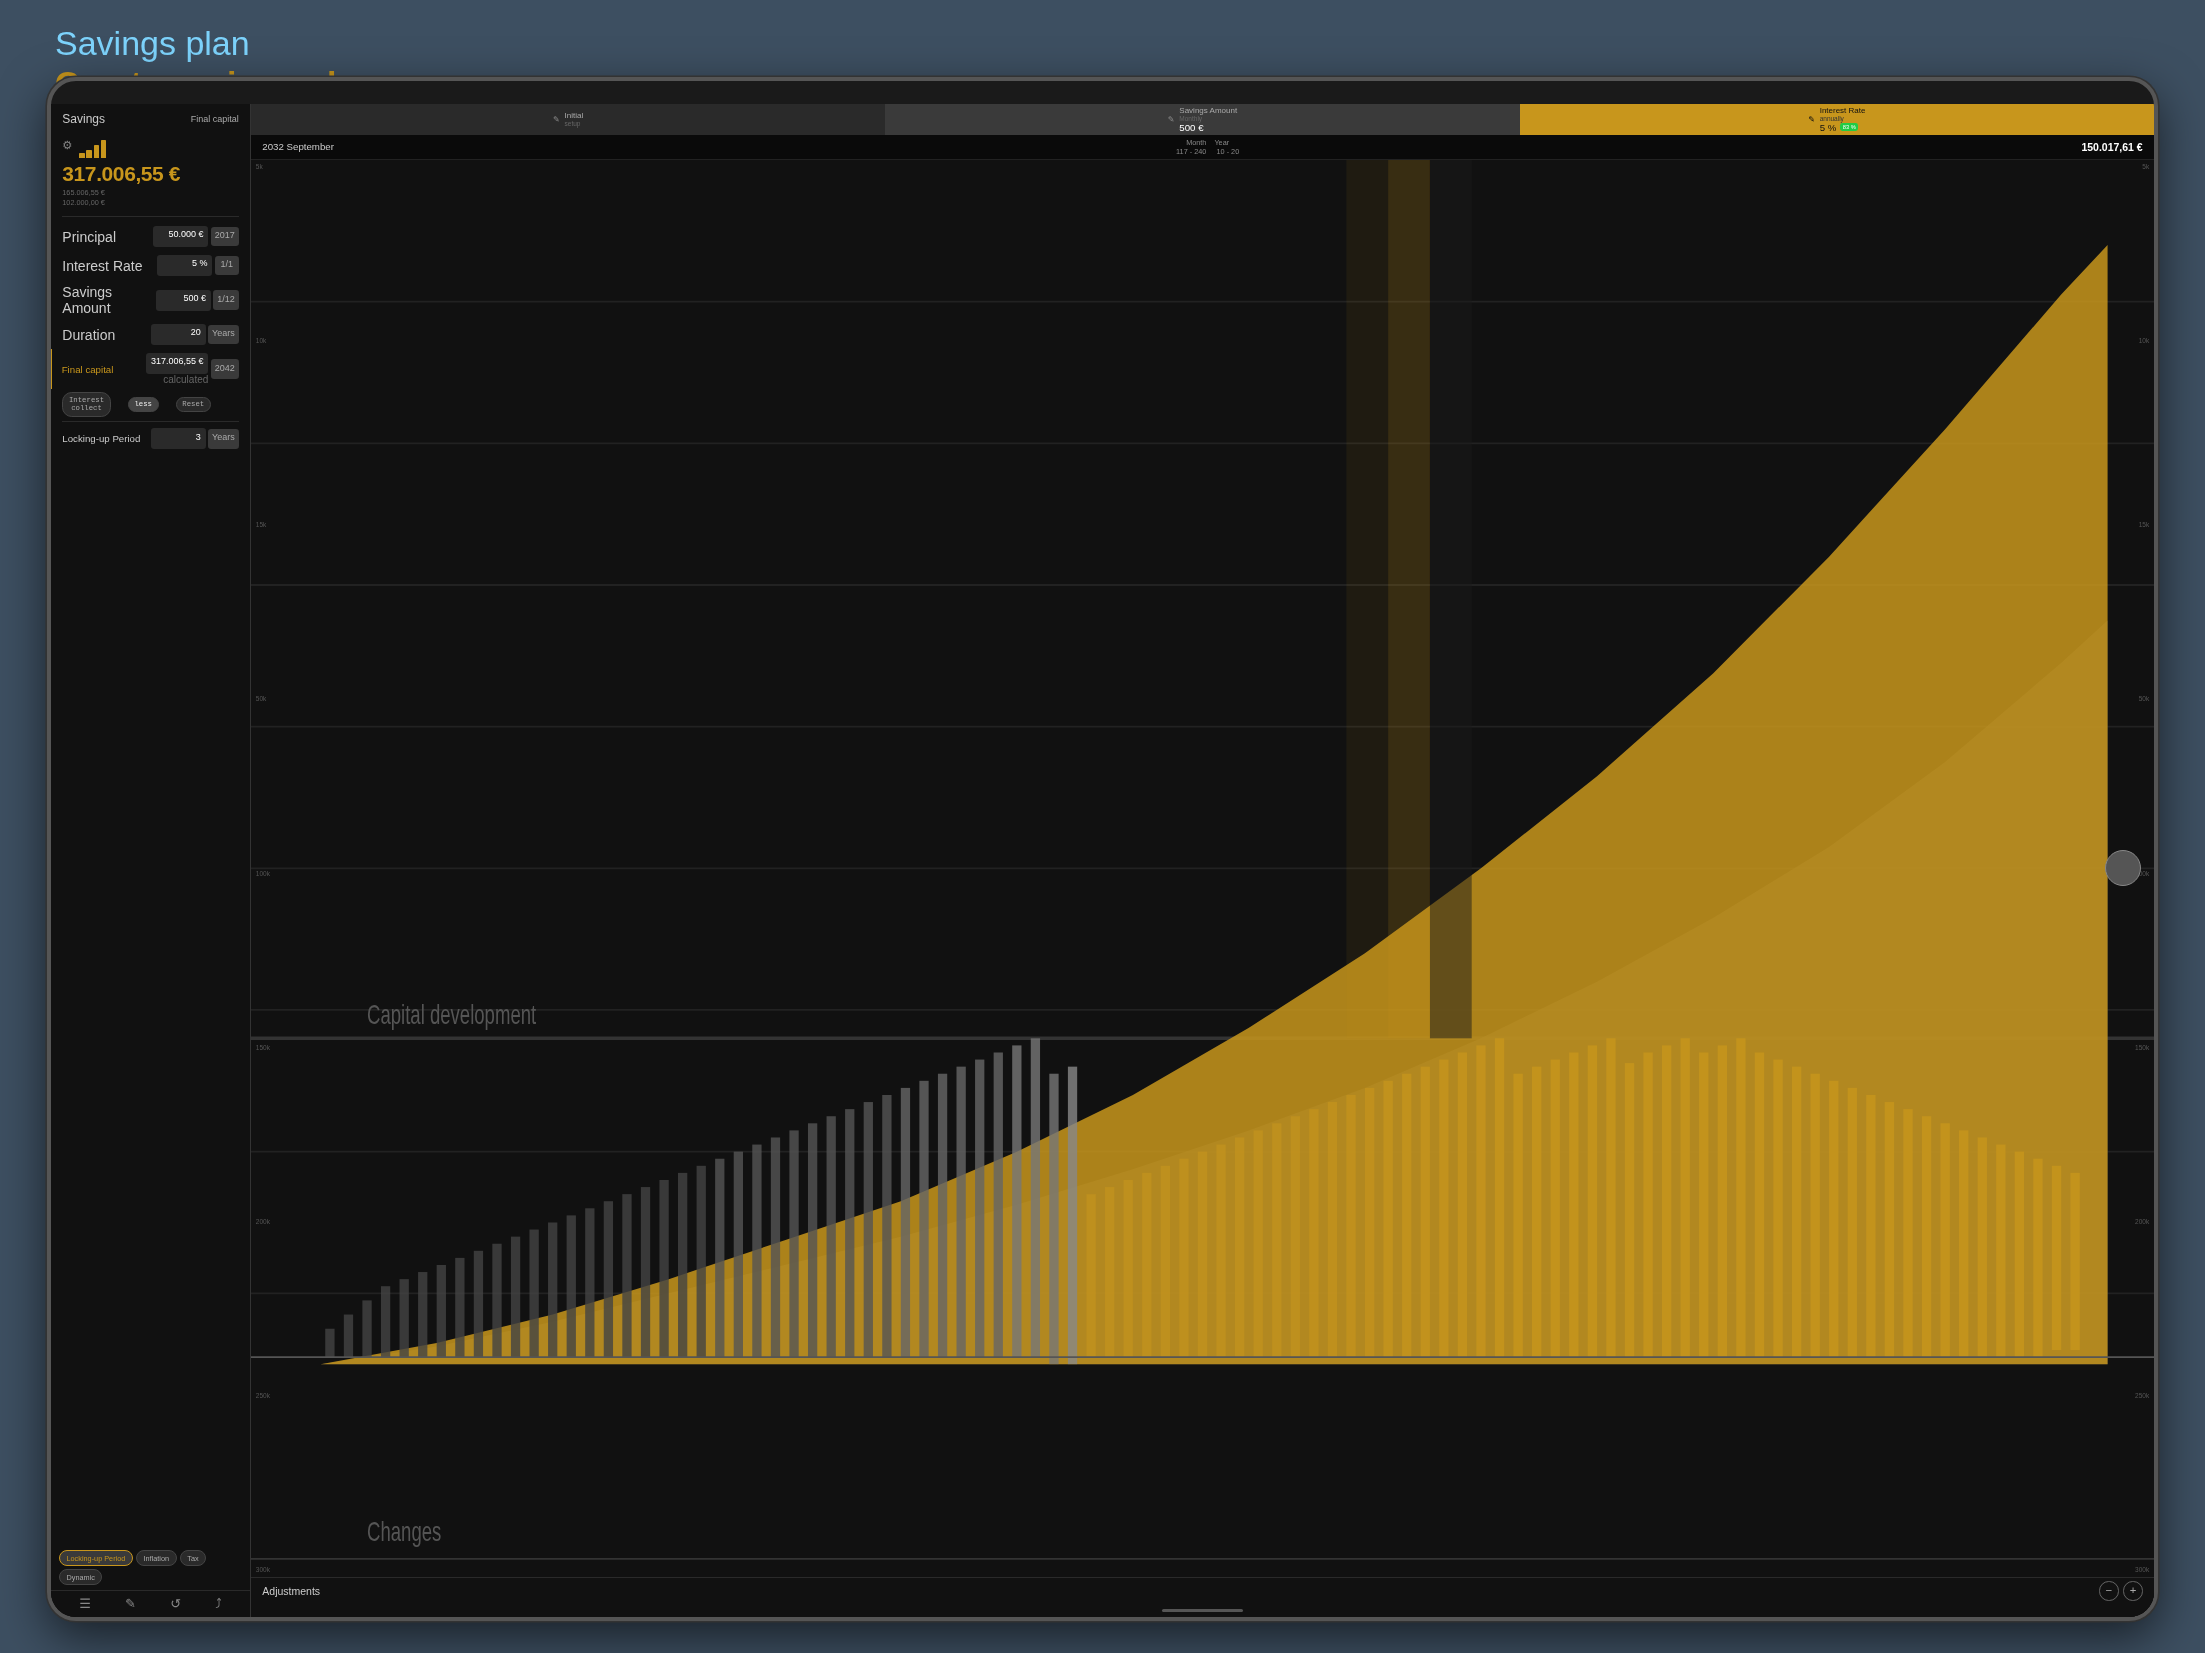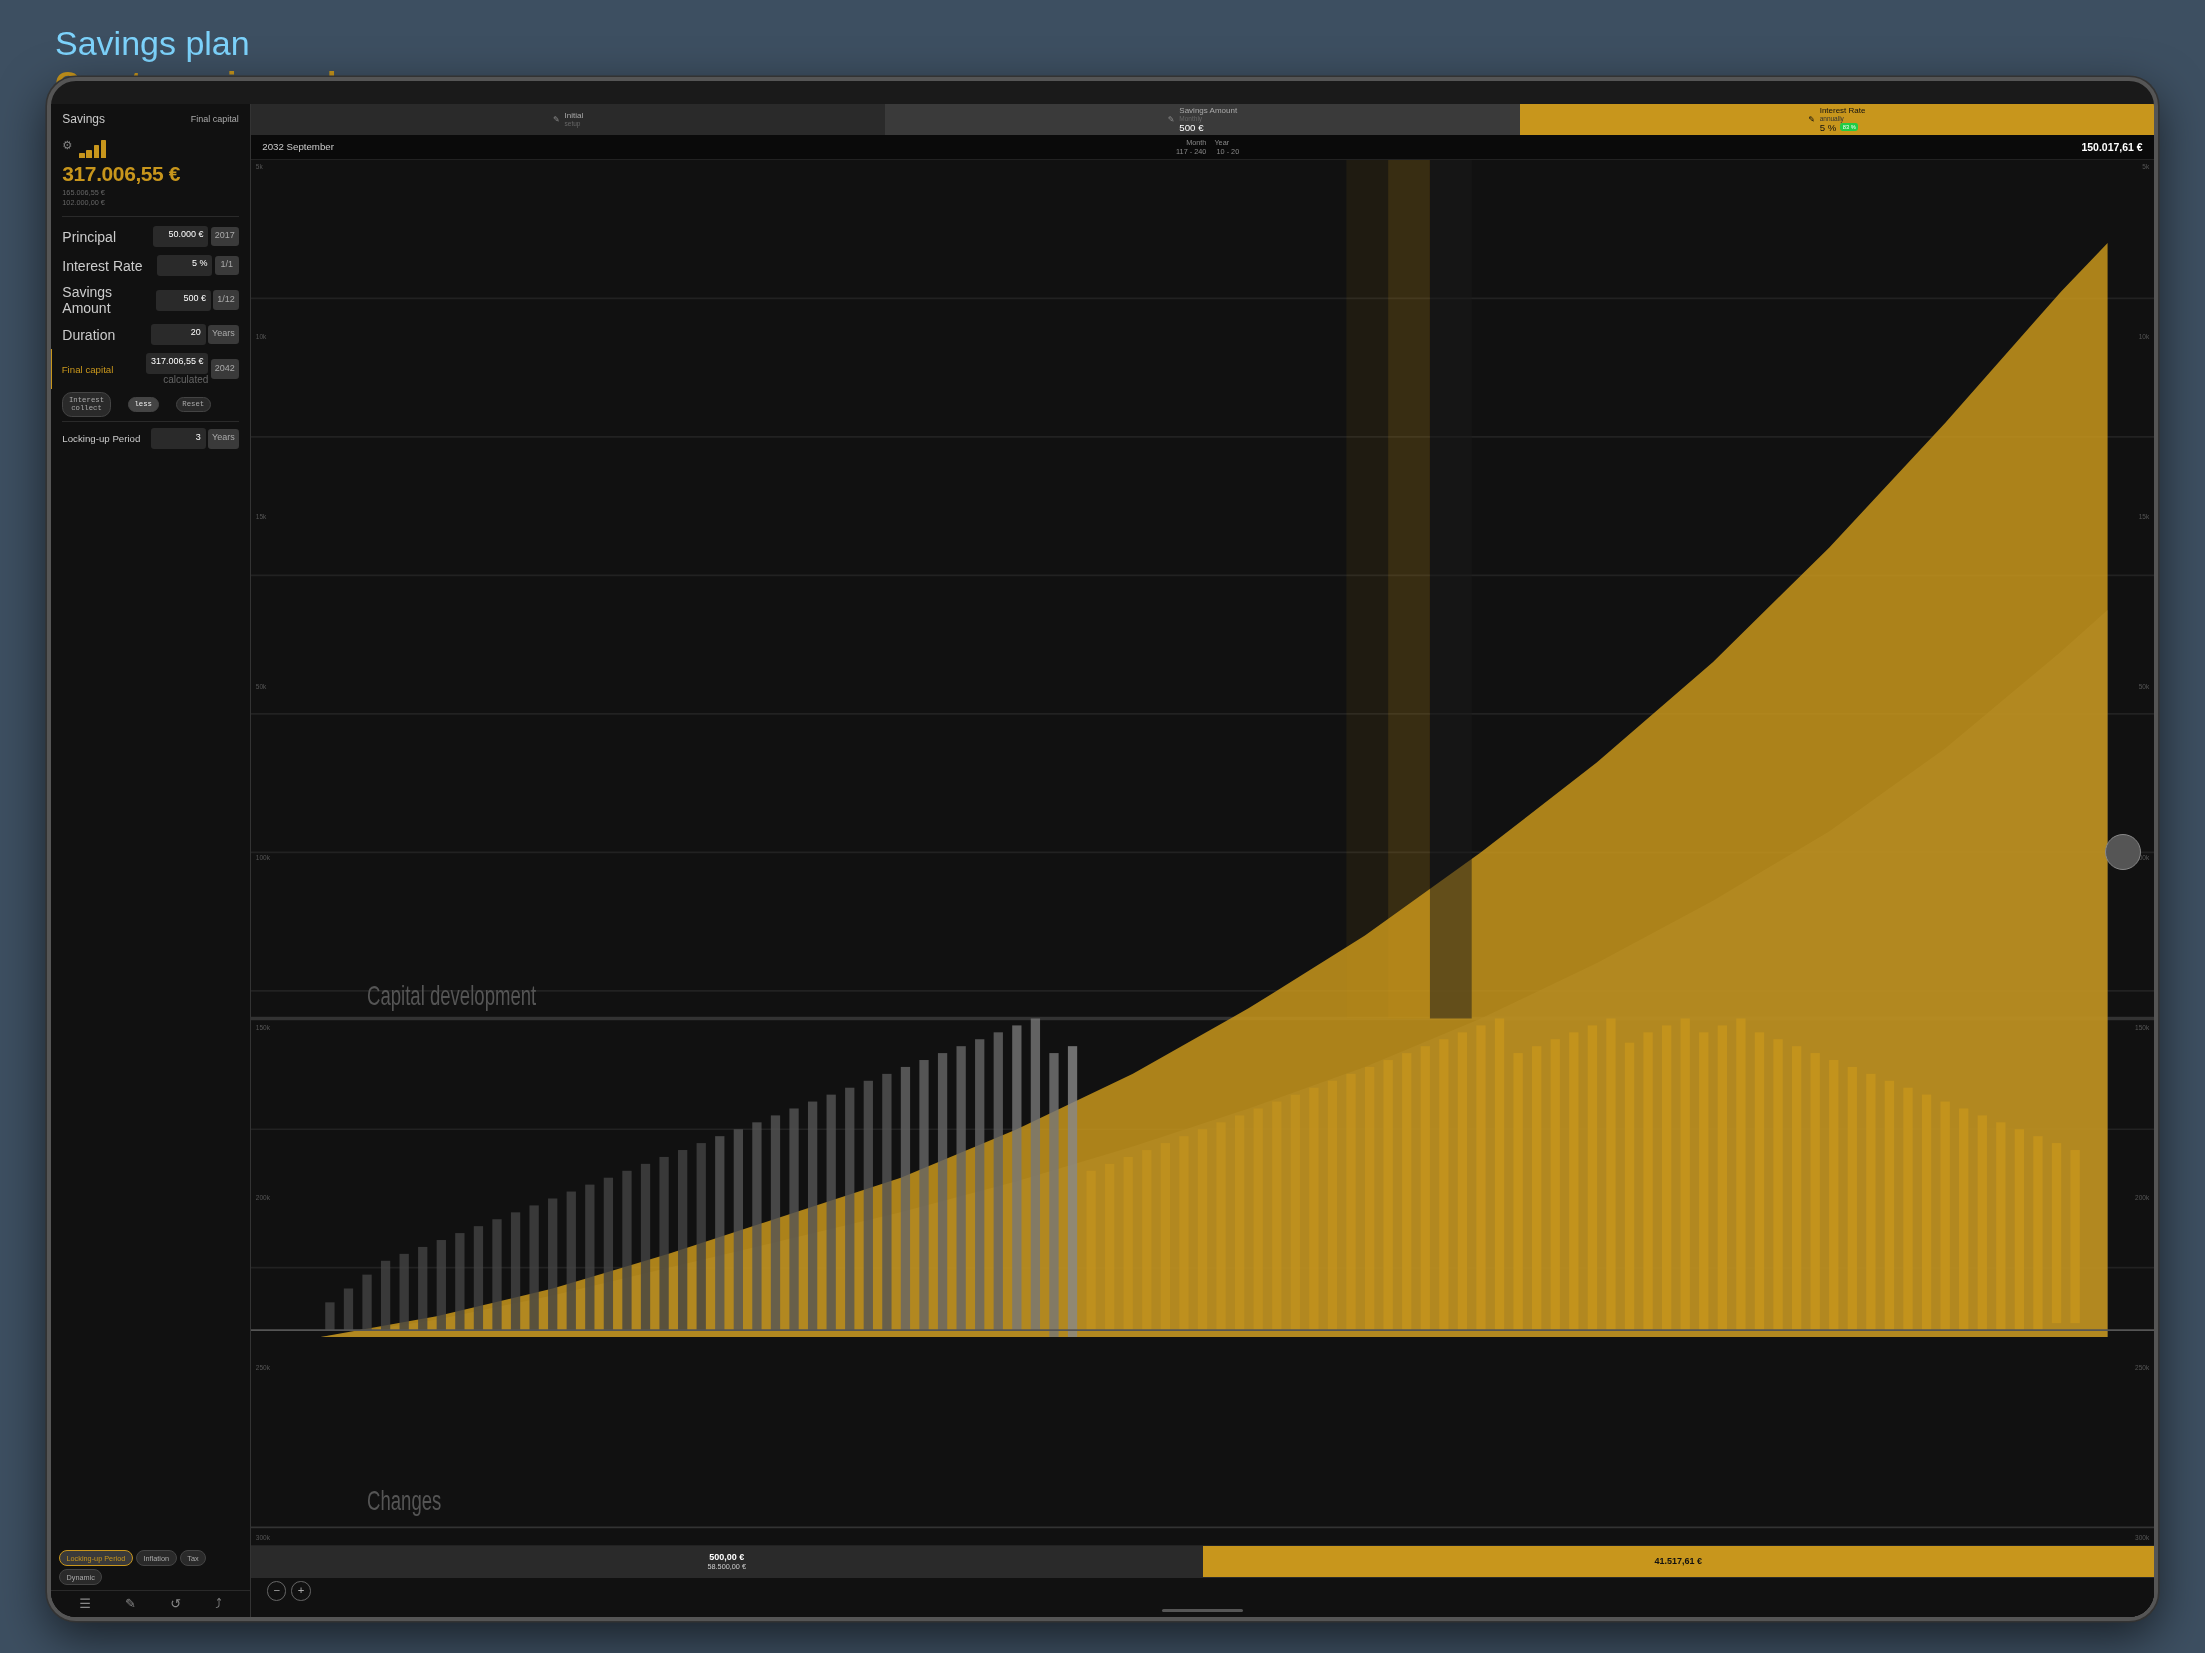--- a/index.html
+++ b/index.html
@@ -766,31 +766,23 @@
           <text x="50" y="244" fill="#555" font-size="8">Capital development</text>
 
           <text x="50" y="390" fill="#555" font-size="8">Changes</text>
         </svg>
 
         
         <div class="circle-btn"></div>
 
       </div>
 
-      <div class="bottom-summary">
-        <div class="summary-left">
-          <div class="summary-value-top">500,00 €</div>
-          <div class="summary-value-bottom">58.500,00 €</div>
-        </div>
-        <div class="summary-right">
-          <div class="summary-value-gold">41.517,61 €</div>
-        </div>
-      </div>
 
       <div class="adjustments-bar">
+        <span class="adjustments-label">Adjustments</span>
         <div class="adj-btn">−</div>
         <div class="adj-btn">+</div>
       </div>
 
       <div class="home-indicator">
         <div class="home-indicator-bar"></div>
       </div>
 
     </div>
   </div>

